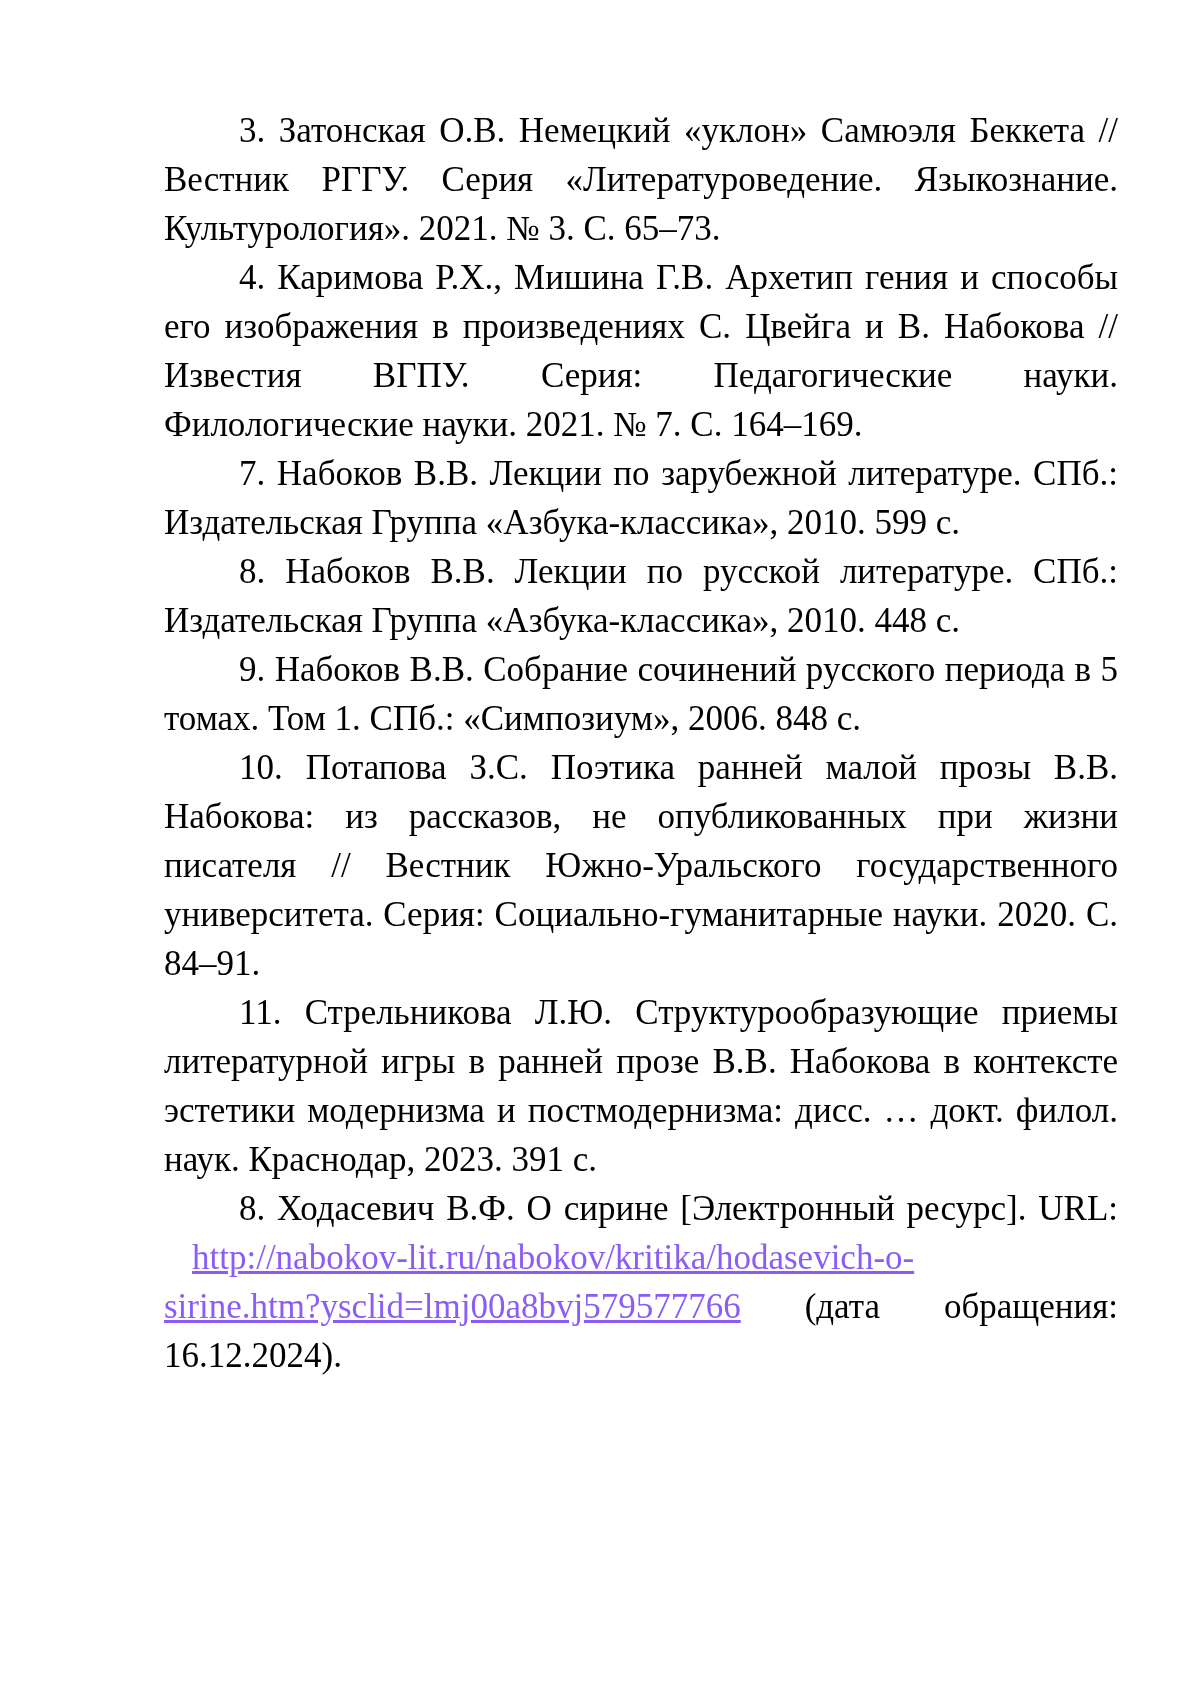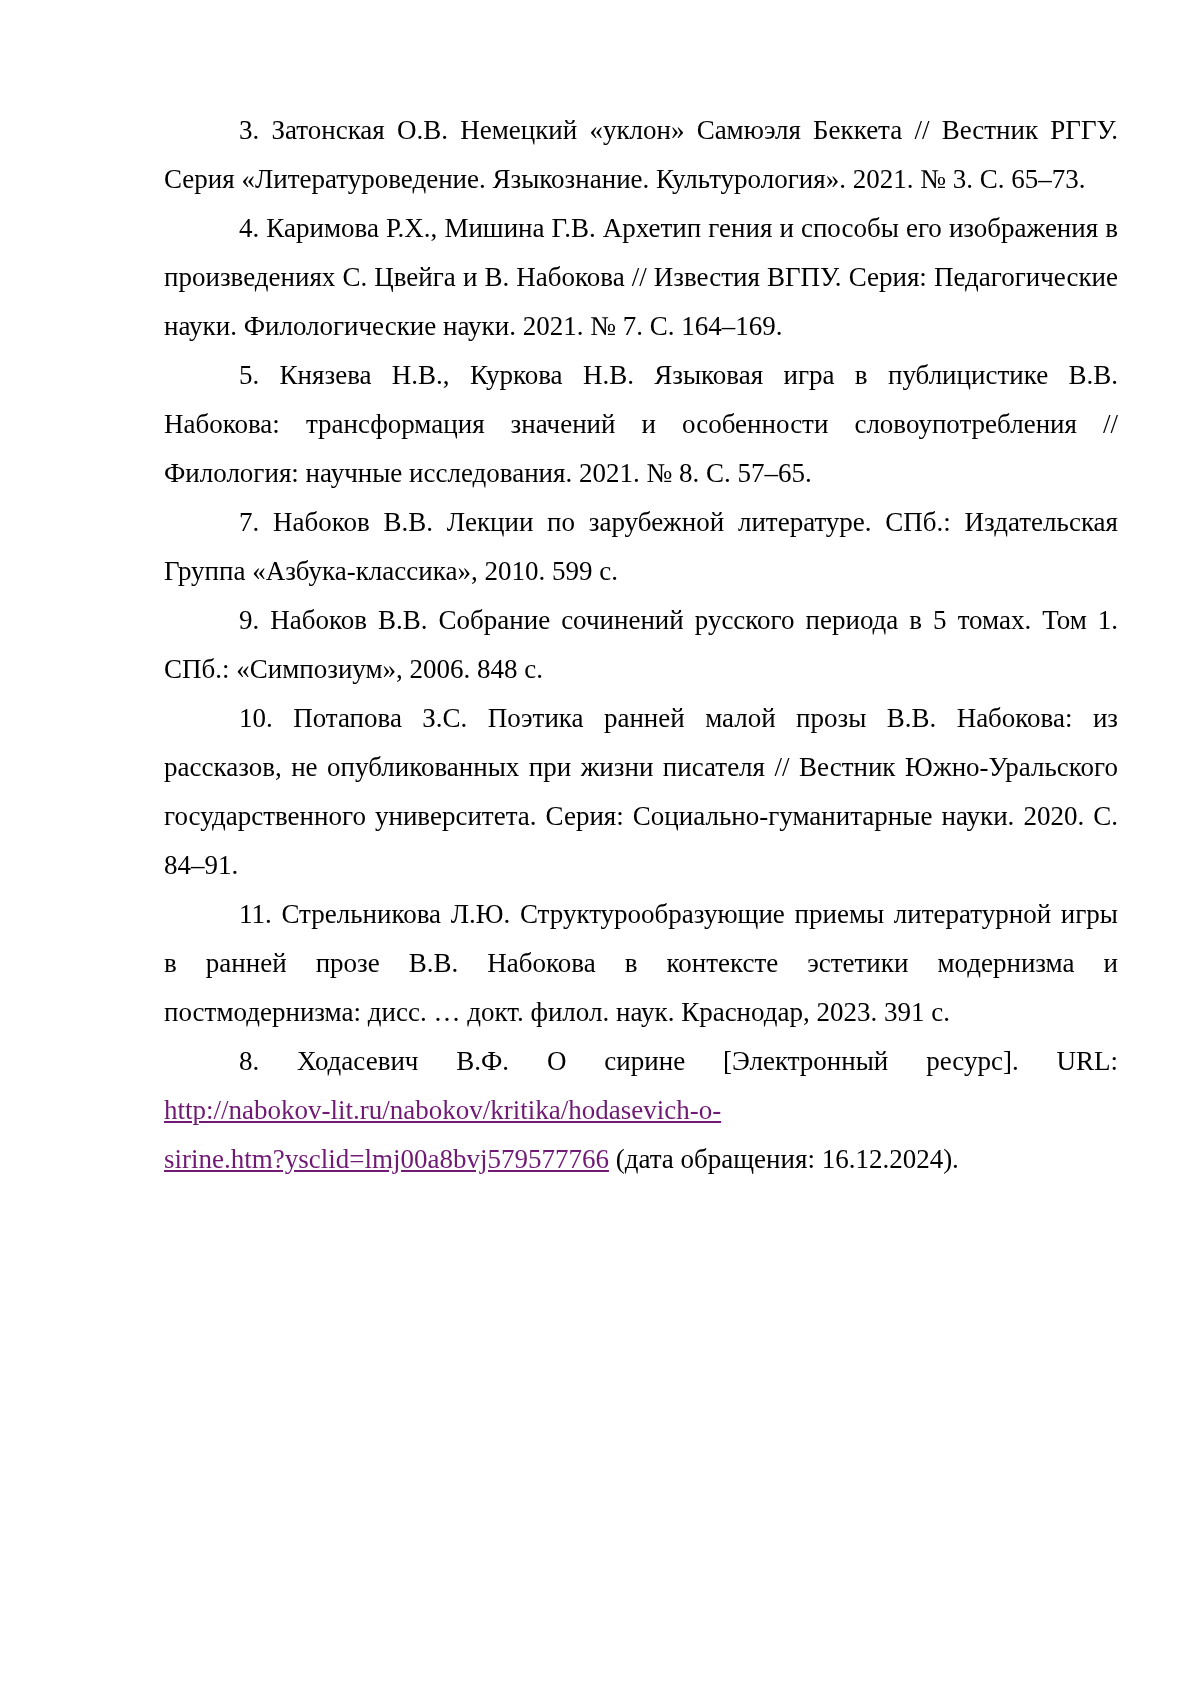--- a/index.html
+++ b/index.html
@@ -16,42 +16,43 @@
   .doc {
     box-sizing: border-box;
     width: 1200px;
     height: 1697px;
     padding: 106px 82px 0 164px;
     background: #ffffff;
   }
   .doc p {
     margin: 0;
     font-family: "Liberation Serif", "DejaVu Serif", serif;
-    font-size: 27px;
+    font-size: 35px;
     line-height: 49px;
     text-align: justify;
     text-indent: 75px;
     color: #000000;
   }
   .doc a.ref-link {
-    color: #701a75;
+    color: #8b5cf6;
     text-decoration: underline;
     cursor: pointer;
+    margin-left: 28px;
   }
   .seg {
     white-space: nowrap;
   }
 </style>
 </head>
 <body>
 
 <div class="doc">
   <p>3. Затонская О.В. Немецкий «уклон» Самюэля Беккета // Вестник РГГУ. Серия «Литературоведение. Языкознание. Культурология». 2021. № 3. С. 65–73.</p>
   <p>4. Каримова Р.Х., Мишина Г.В. Архетип гения и способы его изображения в произведениях С. Цвейга и В. Набокова // Известия ВГПУ. Серия: Педагогические науки. Филологические науки. 2021. № 7. С. 164–169.</p>
-  <p>5. Князева Н.В., Куркова Н.В. Языковая игра в публицистике В.В. Набокова: трансформация значений и особенности словоупотребления // Филология: научные исследования. 2021. № 8. С. 57–65.</p>
   <p>7. Набоков В.В. Лекции по зарубежной литературе. СПб.: Издательская Группа «Азбука-классика», 2010. 599 с.</p>
+  <p>8. Набоков В.В. Лекции по русской литературе. СПб.: Издательская Группа «Азбука-классика», 2010. 448 с.</p>
   <p>9. Набоков В.В. Собрание сочинений русского периода в 5 томах. Том 1. СПб.: «Симпозиум», 2006. 848 с.</p>
   <p>10. Потапова З.С. Поэтика ранней малой прозы В.В. Набокова: из рассказов, не опубликованных при жизни писателя // Вестник Южно-Уральского государственного университета. Серия: Социально-гуманитарные науки. 2020. С. 84–91.</p>
   <p>11. Стрельникова Л.Ю. Структурообразующие приемы литературной игры в ранней прозе В.В. Набокова в контексте эстетики модернизма и постмодернизма: дисс. … докт. филол. наук. Краснодар, 2023. 391 с.</p>
   <p>
     <span>8. Ходасевич В.Ф. О сирине [Электронный ресурс]. URL: </span><a class="ref-link"><span class="seg">http://nabokov-lit.ru/nabokov/kritika/hodasevich-o-</span><wbr><span class="seg">sirine.htm?ysclid=lmj00a8bvj579577766</span></a><span> (дата обращения: 16.12.2024).</span>
   </p>
 </div>
 
 </body></html>

